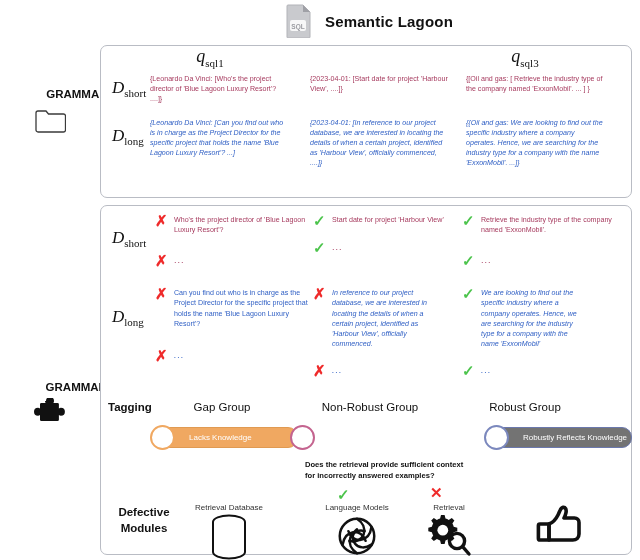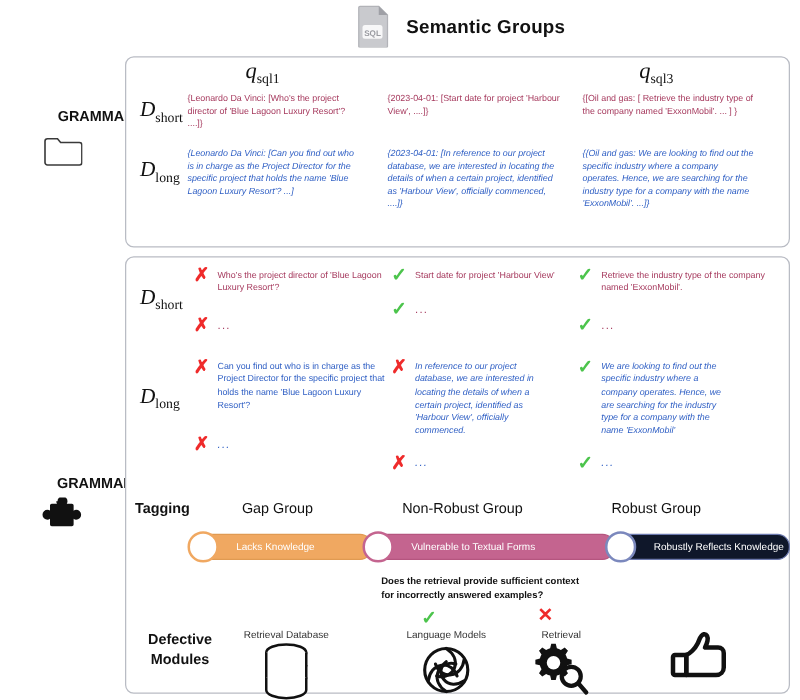--- a/index.html
+++ b/index.html
@@ -104,21 +104,21 @@
 
   .bar{
     position:absolute;top:427px;height:21px;border-radius:10px;
     display:flex;align-items:center;box-sizing:border-box;
   }
   .bar-label{
     font-size:8px;color:#ffffff;padding-left:36px;white-space:nowrap;
   }
   #bar1{left:152px;width:146px;background:#f0a861;border:1.2px solid #e09a52;}
   #bar2{left:292px;width:200px;background:#c4648f;border:1.2px solid #b5557f;}
-  #bar3{left:486px;width:146px;background:#0f172a;border:1.2px solid #6b78ad;}
+  #bar3{left:486px;width:146px;background:#737373;border:1.2px solid #6b78ad;}
   .knob{
     position:absolute;top:425px;width:25px;height:25px;border-radius:50%;
     background:#ffffff;box-sizing:border-box;
   }
   #knob1{left:150px;border:2.2px solid #f0a861;}
   #knob2{left:290px;border:2.2px solid #c4648f;}
   #knob3{left:484px;border:2.2px solid #7b88bd;}
 
   
   .dm-title{
@@ -151,21 +151,21 @@
 
   <div class="title-row">
     <span class="sql-doc">
       <svg width="28" height="34" viewBox="0 0 28 34">
         <path d="M3 1 h15 l7 7 v25 a1 1 0 0 1 -1 1 h-21 a1 1 0 0 1 -1 -1 v-31 a1 1 0 0 1 1 -1 z" fill="#c9cace" stroke="#b2b3b8" stroke-width="1"></path>
         <path d="M18 1 v7 h7 z" fill="#9fa0a6"></path>
         <rect x="5" y="16" width="16" height="11" rx="2" fill="#ffffff" opacity="0.85"></rect>
         <text x="13" y="24.5" font-family="'Liberation Sans',sans-serif" font-size="6.5" fill="#9a9ba1" text-anchor="middle" font-weight="bold">SQL</text>
       </svg>
     </span>
-    <span class="title-text">Semantic Groups</span>
+    <span class="title-text">Semantic Lagoon</span>
   </div>
 
   <div class="rail-label" id="gen-label">GRAMMAR-Gen</div>
   <div class="rail-icon" id="gen-icon">
     <svg width="32" height="26" viewBox="0 0 32 26">
       <path d="M2 5 a2 2 0 0 1 2 -2 h8 l2.5 3 h15 a2 2 0 0 1 2 2 v14 a2 2 0 0 1 -2 2 h-25.5 a2 2 0 0 1 -2 -2 z" fill="#ffffff" stroke="#3a3a3a" stroke-width="1.3"></path>
     </svg>
   </div>
 
   <div class="rail-label" id="eval-label">GRAMMAR-Eval</div>
@@ -250,23 +250,20 @@
     <span class="etext eblue ellipsis">...</span>
   </div>
 
   <div class="tag-title">Tagging</div>
   <div class="tag-group" id="tg1">Gap Group</div>
   <div class="tag-group" id="tg3">Robust Group</div>
   <div class="tag-group" id="tg2">Non-Robust Group</div>
 
   <div class="bar" id="bar1">
     <span class="bar-label">Lacks Knowledge</span>
-  </div>
-  <div class="bar" id="bar2">
-    <span class="bar-label">Vulnerable to Textual Forms</span>
   </div>
   <div class="bar" id="bar3">
     <span class="bar-label">Robustly Reflects Knowledge</span>
   </div>
   <div class="knob" id="knob1"></div>
   <div class="knob" id="knob2"></div>
   <div class="knob" id="knob3"></div>
 
   <div class="dm-title">
     <div>Defective</div>

